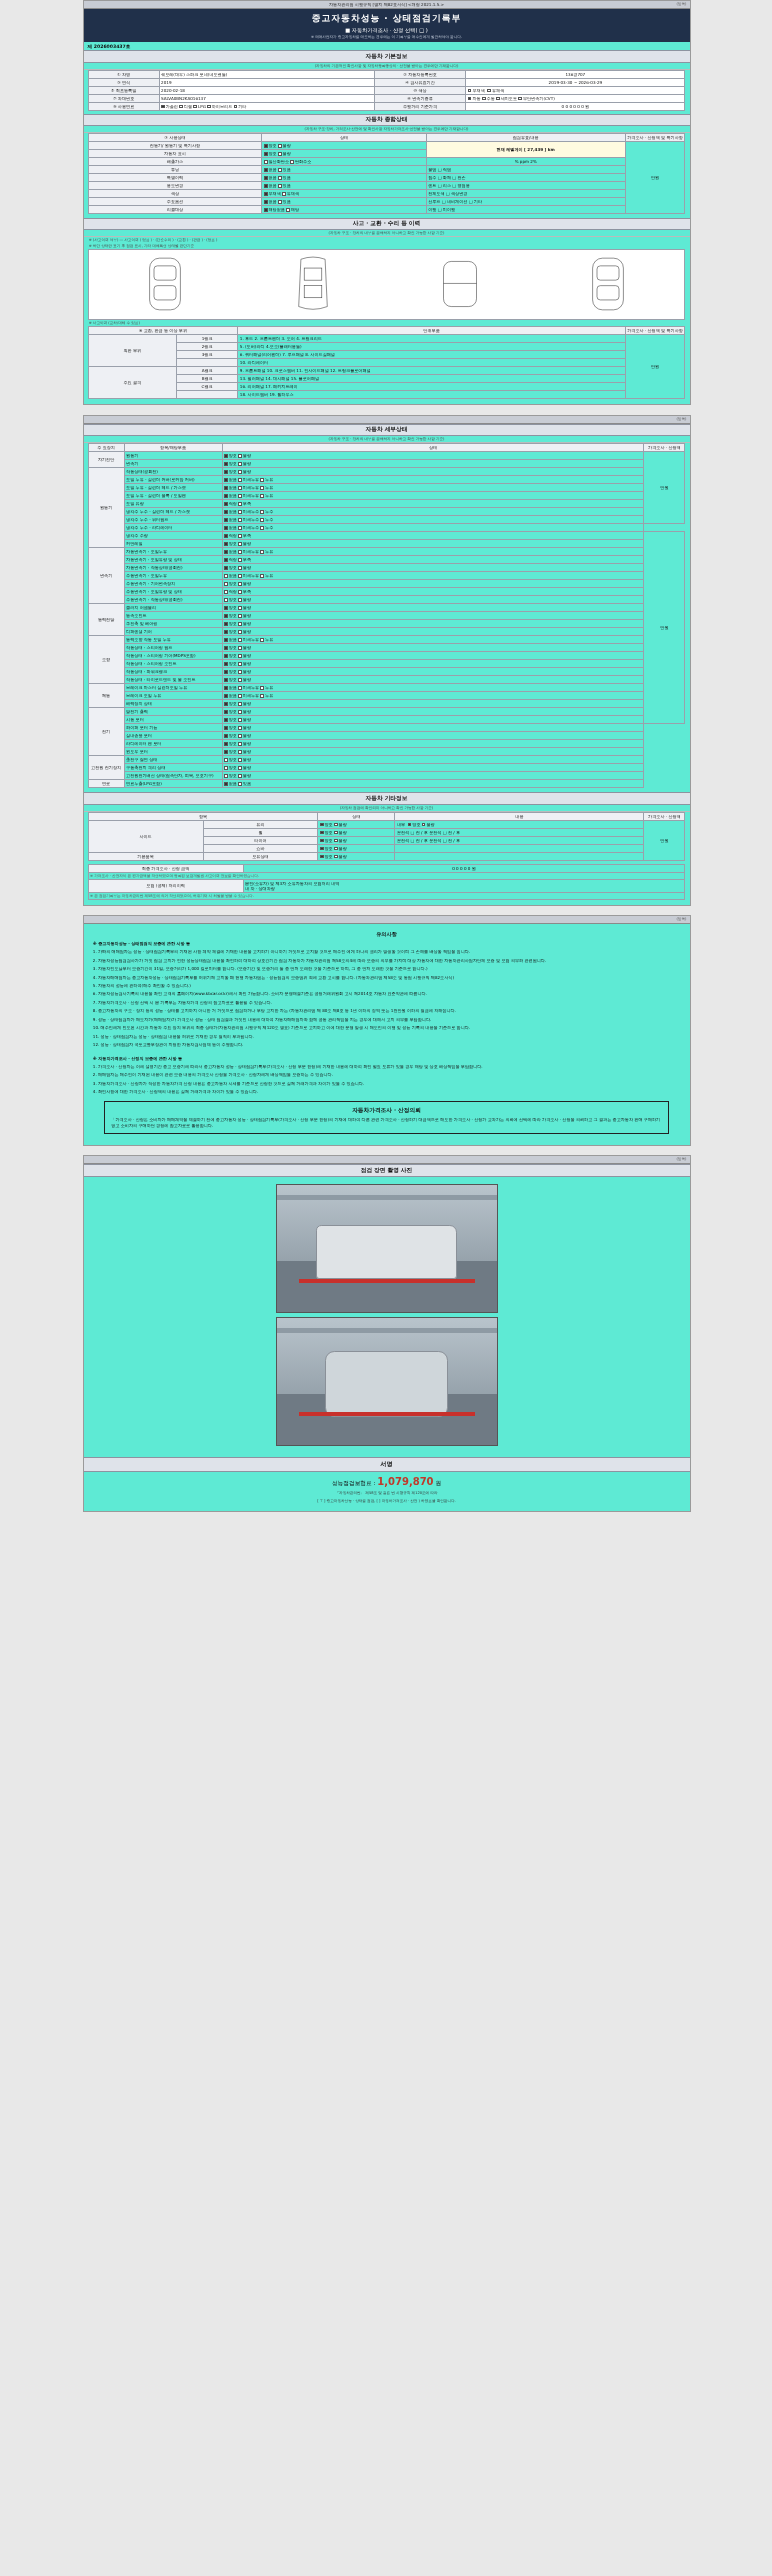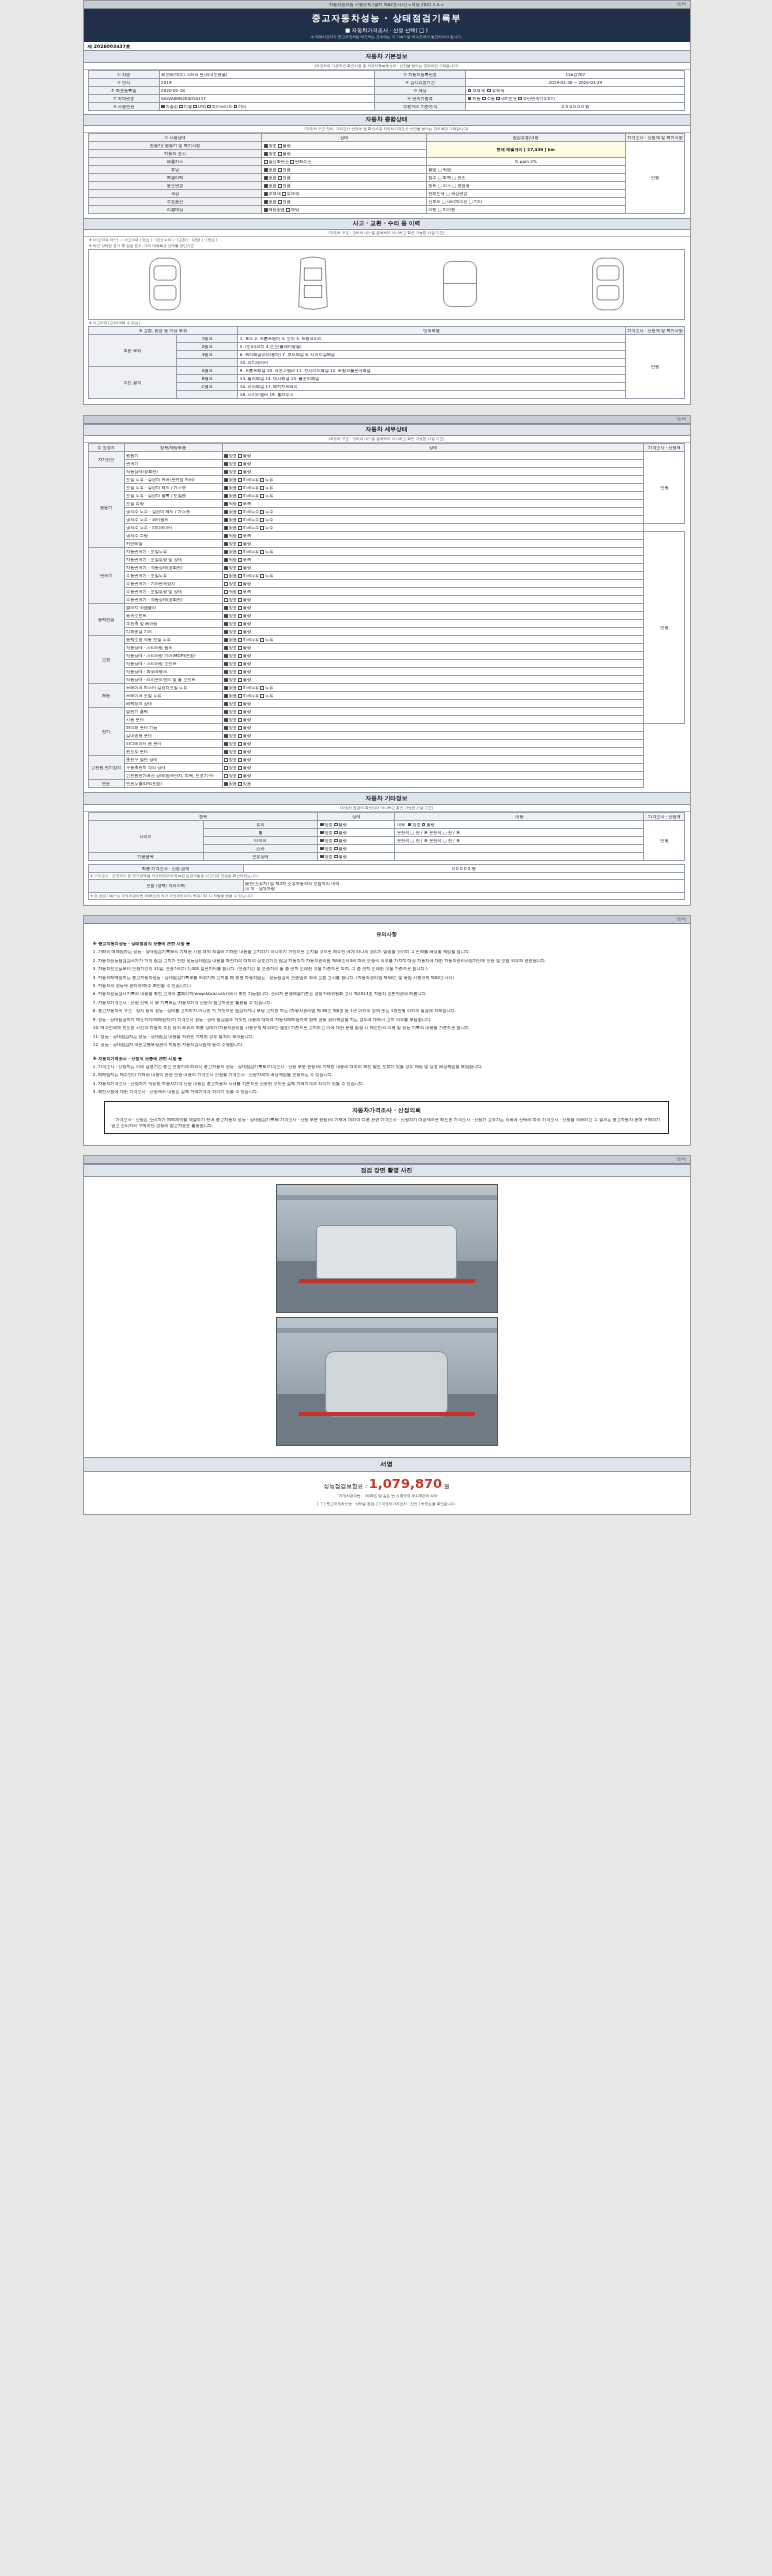--- a/index.html
+++ b/index.html
@@ -9,21 +9,21 @@
     font-family: "DejaVu Sans", "Liberation Sans", sans-serif;
     font-size: 4.6px;
     color: #111;
   }
   .page {
     width: 773px;
     margin: 0 auto;
     position: relative;
   }
   .sheet {
-    background: #ffffff;
+    background: #5eead4;
     margin: 0 auto 9.3px auto;
     width: 608px;
     border: 0.5px solid #9a9a9a;
     padding: 0 0 5.2px 0;
     position: relative;
   }
   .topbar {
     background: #c8ccd4;
     border-bottom: 0.5px solid #8a8a8a;
     font-size: 4.1px;
@@ -126,21 +126,21 @@
   .ph-car { position: absolute; left: 18%; top: 32%; width: 64%; height: 42%; background: #dfe3e6; border-radius: 5.2px 7.2px 3.1px 3.1px; border: 0.5px solid #8a9098; }
   .ph-car2 { position: absolute; left: 22%; top: 26%; width: 56%; height: 52%; background: #cfd6da; border-radius: 9.3px; border: 0.5px solid #8a9098; }
   .ph-lift { position: absolute; left: 10%; right: 10%; top: 74%; height: 4.1px; background: #c8302b; }
   .ph-beam { position: absolute; left: 0; right: 0; top: 8%; height: 5.2px; background: #8e9aa4; }
   .sign-head {
     text-align: center; font-weight: bold; font-size: 6.2px;
     border-top: 0.5px solid #8d93a0; border-bottom: 0.5px solid #8d93a0;
     background: #dfe3ea; padding: 2.1px 0; margin-top: 4.1px;
   }
   .fee { text-align: center; font-size: 5.7px; padding: 4.1px 0 1px 0; }
-  .fee b { color: #c0392b; font-size: 13px; margin-top: 20px; }
+  .fee b { color: #c0392b; font-size: 10px; margin-top: 20px; }
   .fine { text-align: center; font-size: 3.6px; color: #333; padding: 1.5px 5.2px; line-height: 1.5; }
   .scar { width: 44px; height: 62px; }
   .secnote { font-size: 3.6px; padding: 1px 5.2px; color: #444; }
   .rightcol { width: 41px; }
 </style>
 </head>
 <body>
 
 <div class="page">
 

